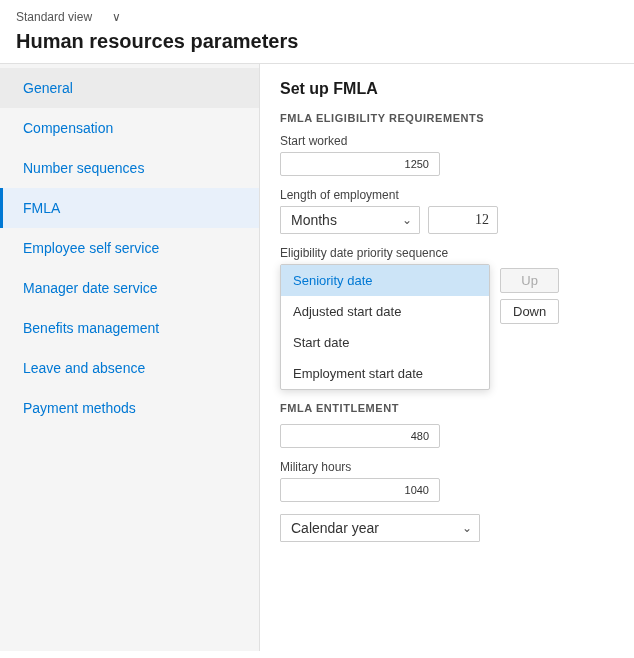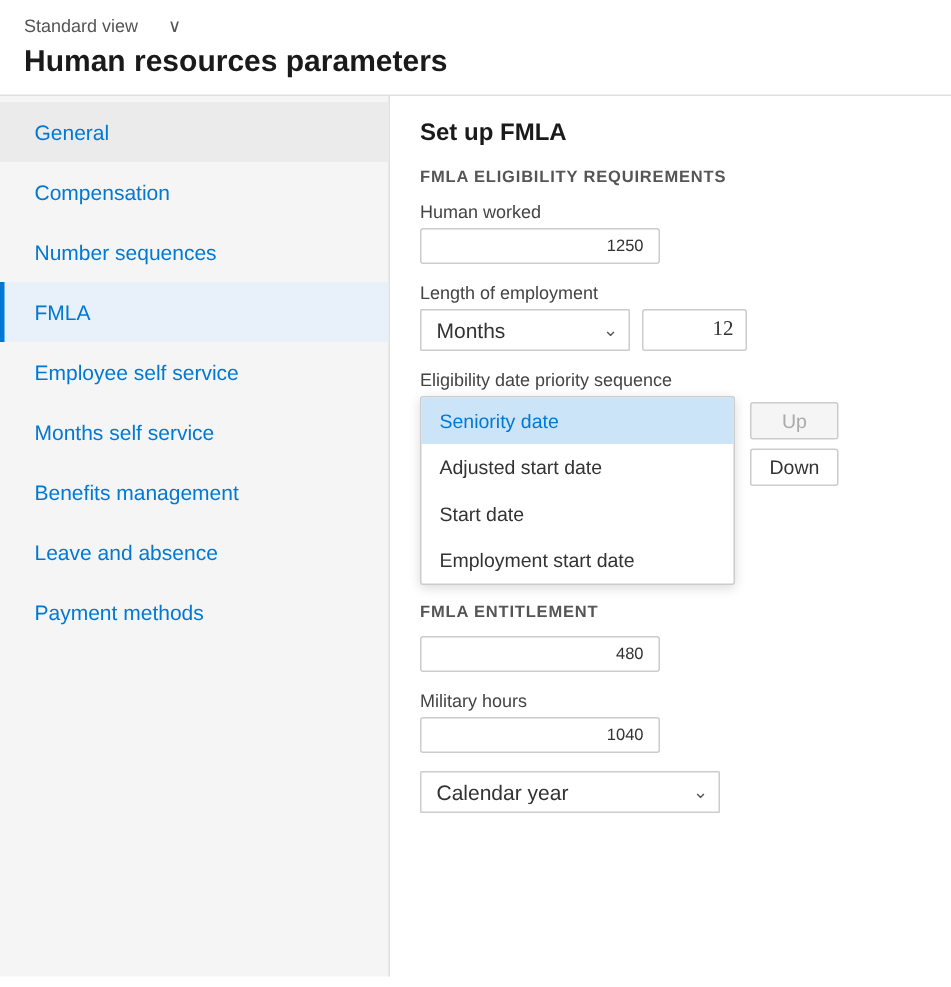--- a/index.html
+++ b/index.html
@@ -221,40 +221,40 @@
     <div class="sidebar-item plain">
       <span>Number sequences</span>
     </div>
     <div class="sidebar-item active">
       <span>FMLA</span>
     </div>
     <div class="sidebar-item plain">
       <span>Employee self service</span>
     </div>
     <div class="sidebar-item plain">
-      <span>Months self service</span>
+      <span>Manager date service</span>
     </div>
     <div class="sidebar-item plain">
       <span>Benefits management</span>
     </div>
     <div class="sidebar-item plain">
       <span>Leave and absence</span>
     </div>
     <div class="sidebar-item plain">
       <span>Payment methods</span>
     </div>
   </nav>
 
   <div class="content">
     <div class="section-title">Set up FMLA</div>
 
     <div class="subsection-label">FMLA ELIGIBILITY REQUIREMENTS</div>
 
     <div class="field-group">
-      <div class="field-label">Human worked</div>
+      <div class="field-label">Start worked</div>
       <input class="text-input" type="text" style="width: 160px;" value="1250">
     </div>
 
     <div class="field-group">
       <div class="field-label">Length of employment</div>
       <div class="row-fields">
         <div class="select-wrapper">
           <select class="select-control">
             <option>Months</option>
             <option>Years</option>

